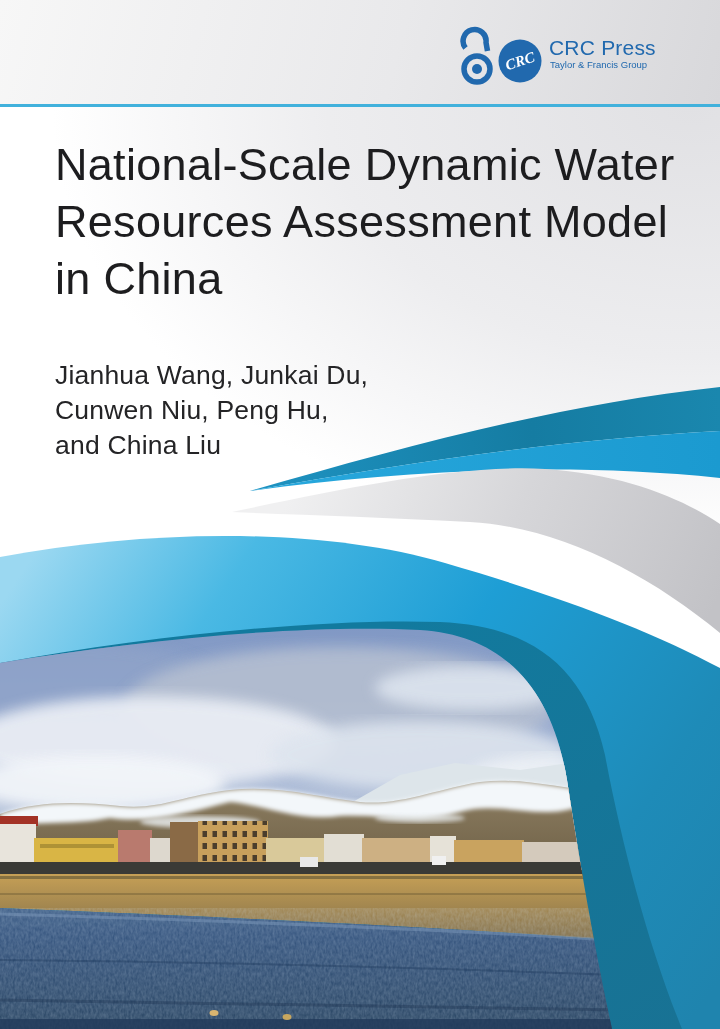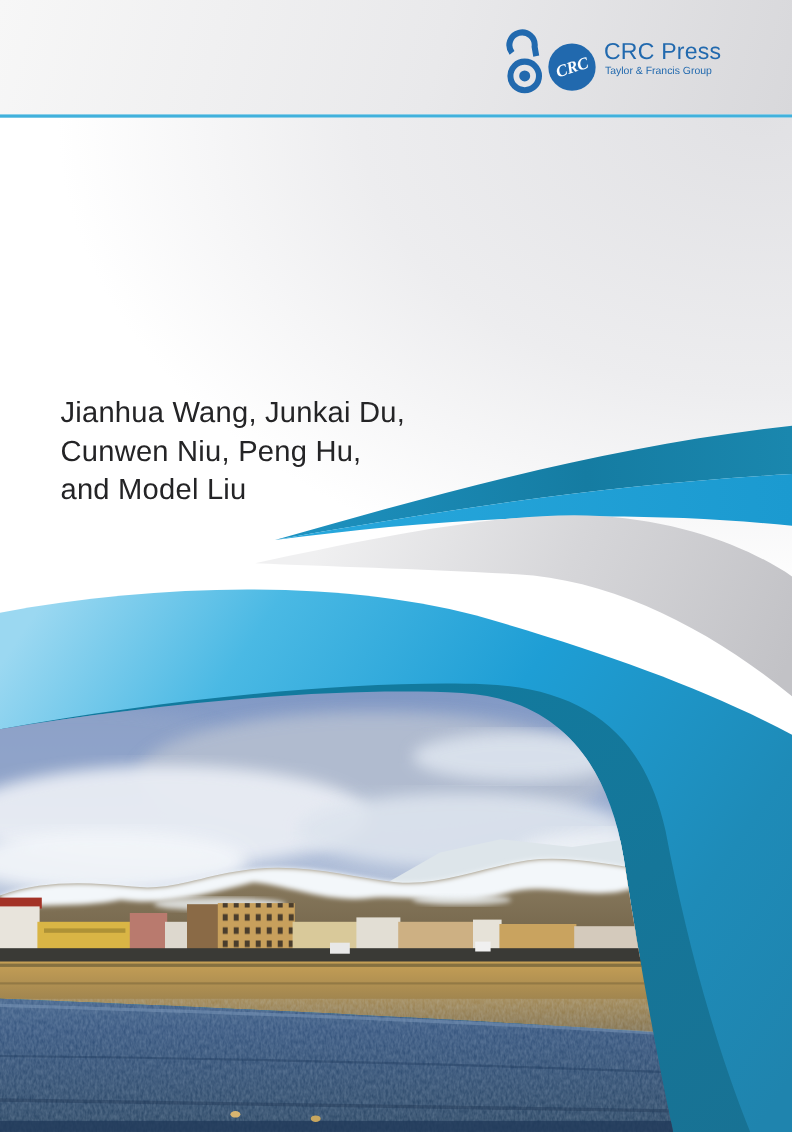--- a/index.html
+++ b/index.html
@@ -60,25 +60,30 @@
         <circle cx="70" cy="35" r="21.5" fill="#2169ae"></circle>
         <text x="70" y="40" transform="rotate(-18 70 35)" text-anchor="middle" font-family="Liberation Serif, serif" font-style="italic" font-weight="700" font-size="15" fill="#ffffff">CRC</text>
       </g>
     </svg>
     <div class="crc-name">CRC Press</div>
     <div class="crc-tagline">Taylor &amp; Francis Group</div>
   </div>
 
   <div class="shade"></div>
 
+  <div class="title">
+    <div>National-Scale Dynamic Water</div>
+    <div>Resources Assessment Model</div>
+    <div>in China</div>
+  </div>
 
   <div class="authors">
     <div>Jianhua Wang, Junkai Du,</div>
     <div>Cunwen Niu, Peng Hu,</div>
-    <div>and Model Liu</div>
+    <div>and China Liu</div>
   </div>
 
   <svg class="art" viewBox="0 0 720 1029">
     <defs>
       <linearGradient id="gWingDark" x1="250" y1="440" x2="720" y2="410" gradientUnits="userSpaceOnUse">
         <stop offset="0" stop-color="#1e93c2"></stop>
           <stop offset="0.6" stop-color="#157ca2"></stop>
           <stop offset="1" stop-color="#1a87ae"></stop>
       </linearGradient>
       <linearGradient id="gWingBright" x1="250" y1="470" x2="720" y2="455" gradientUnits="userSpaceOnUse">

